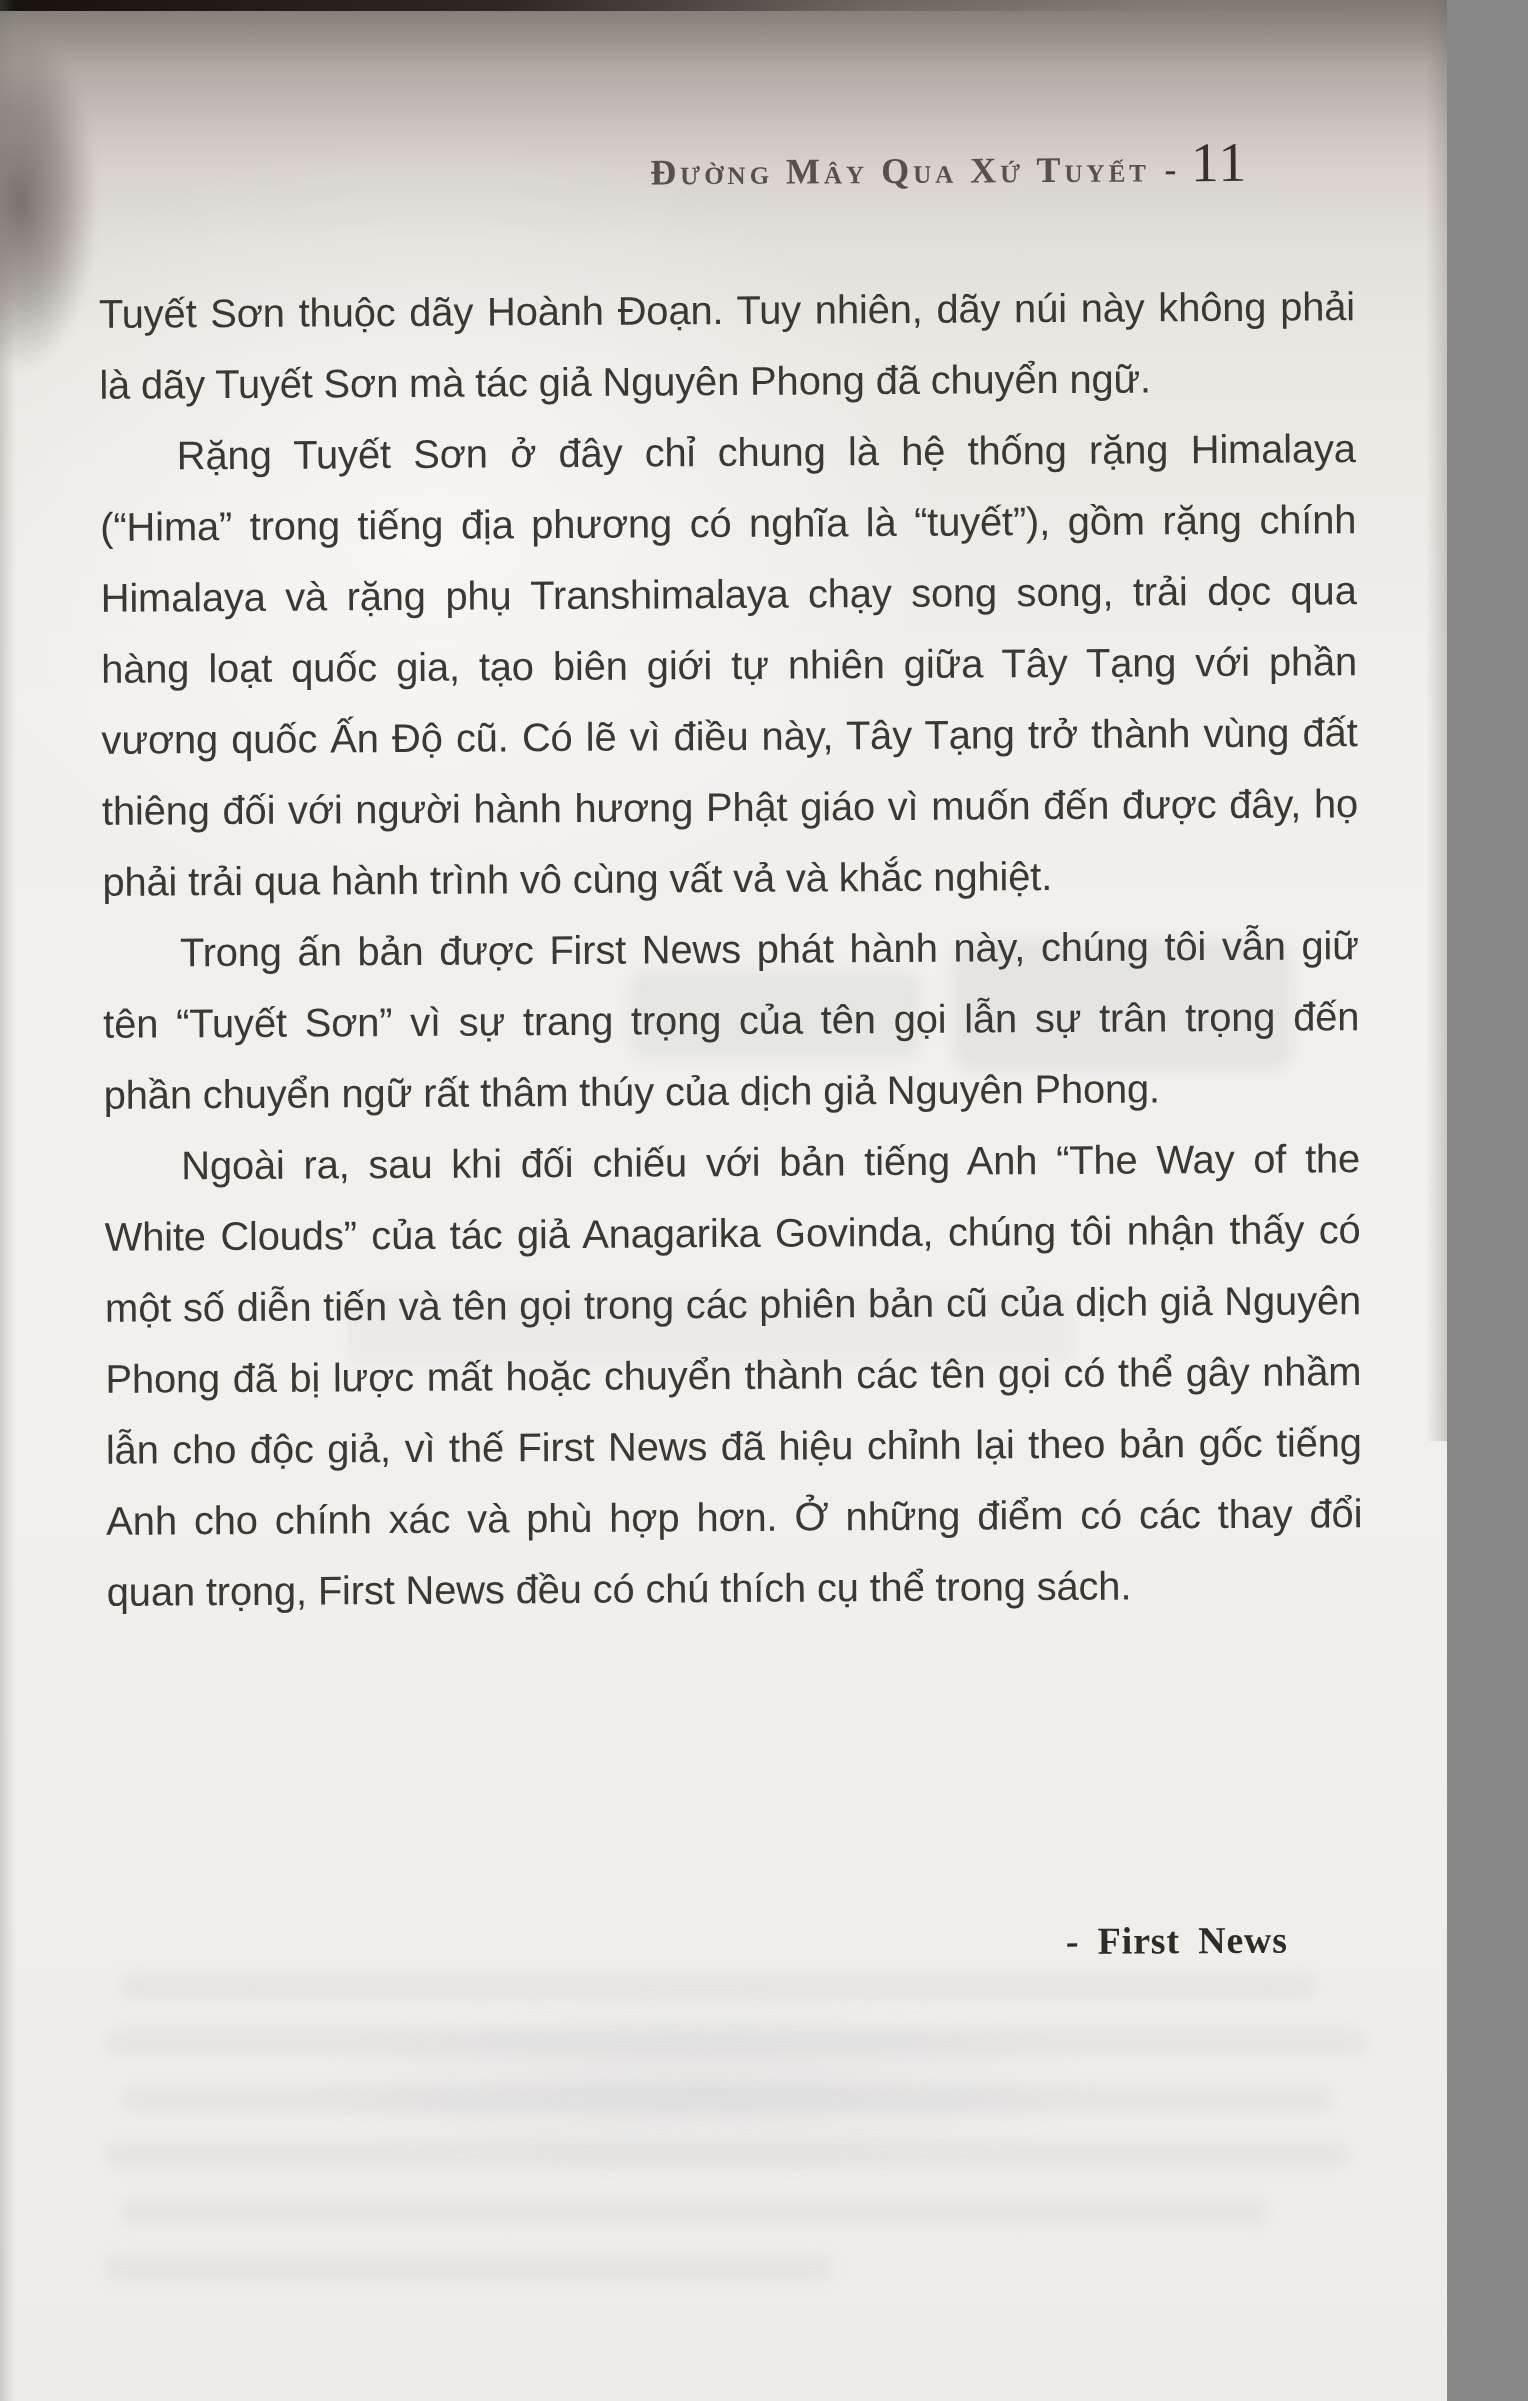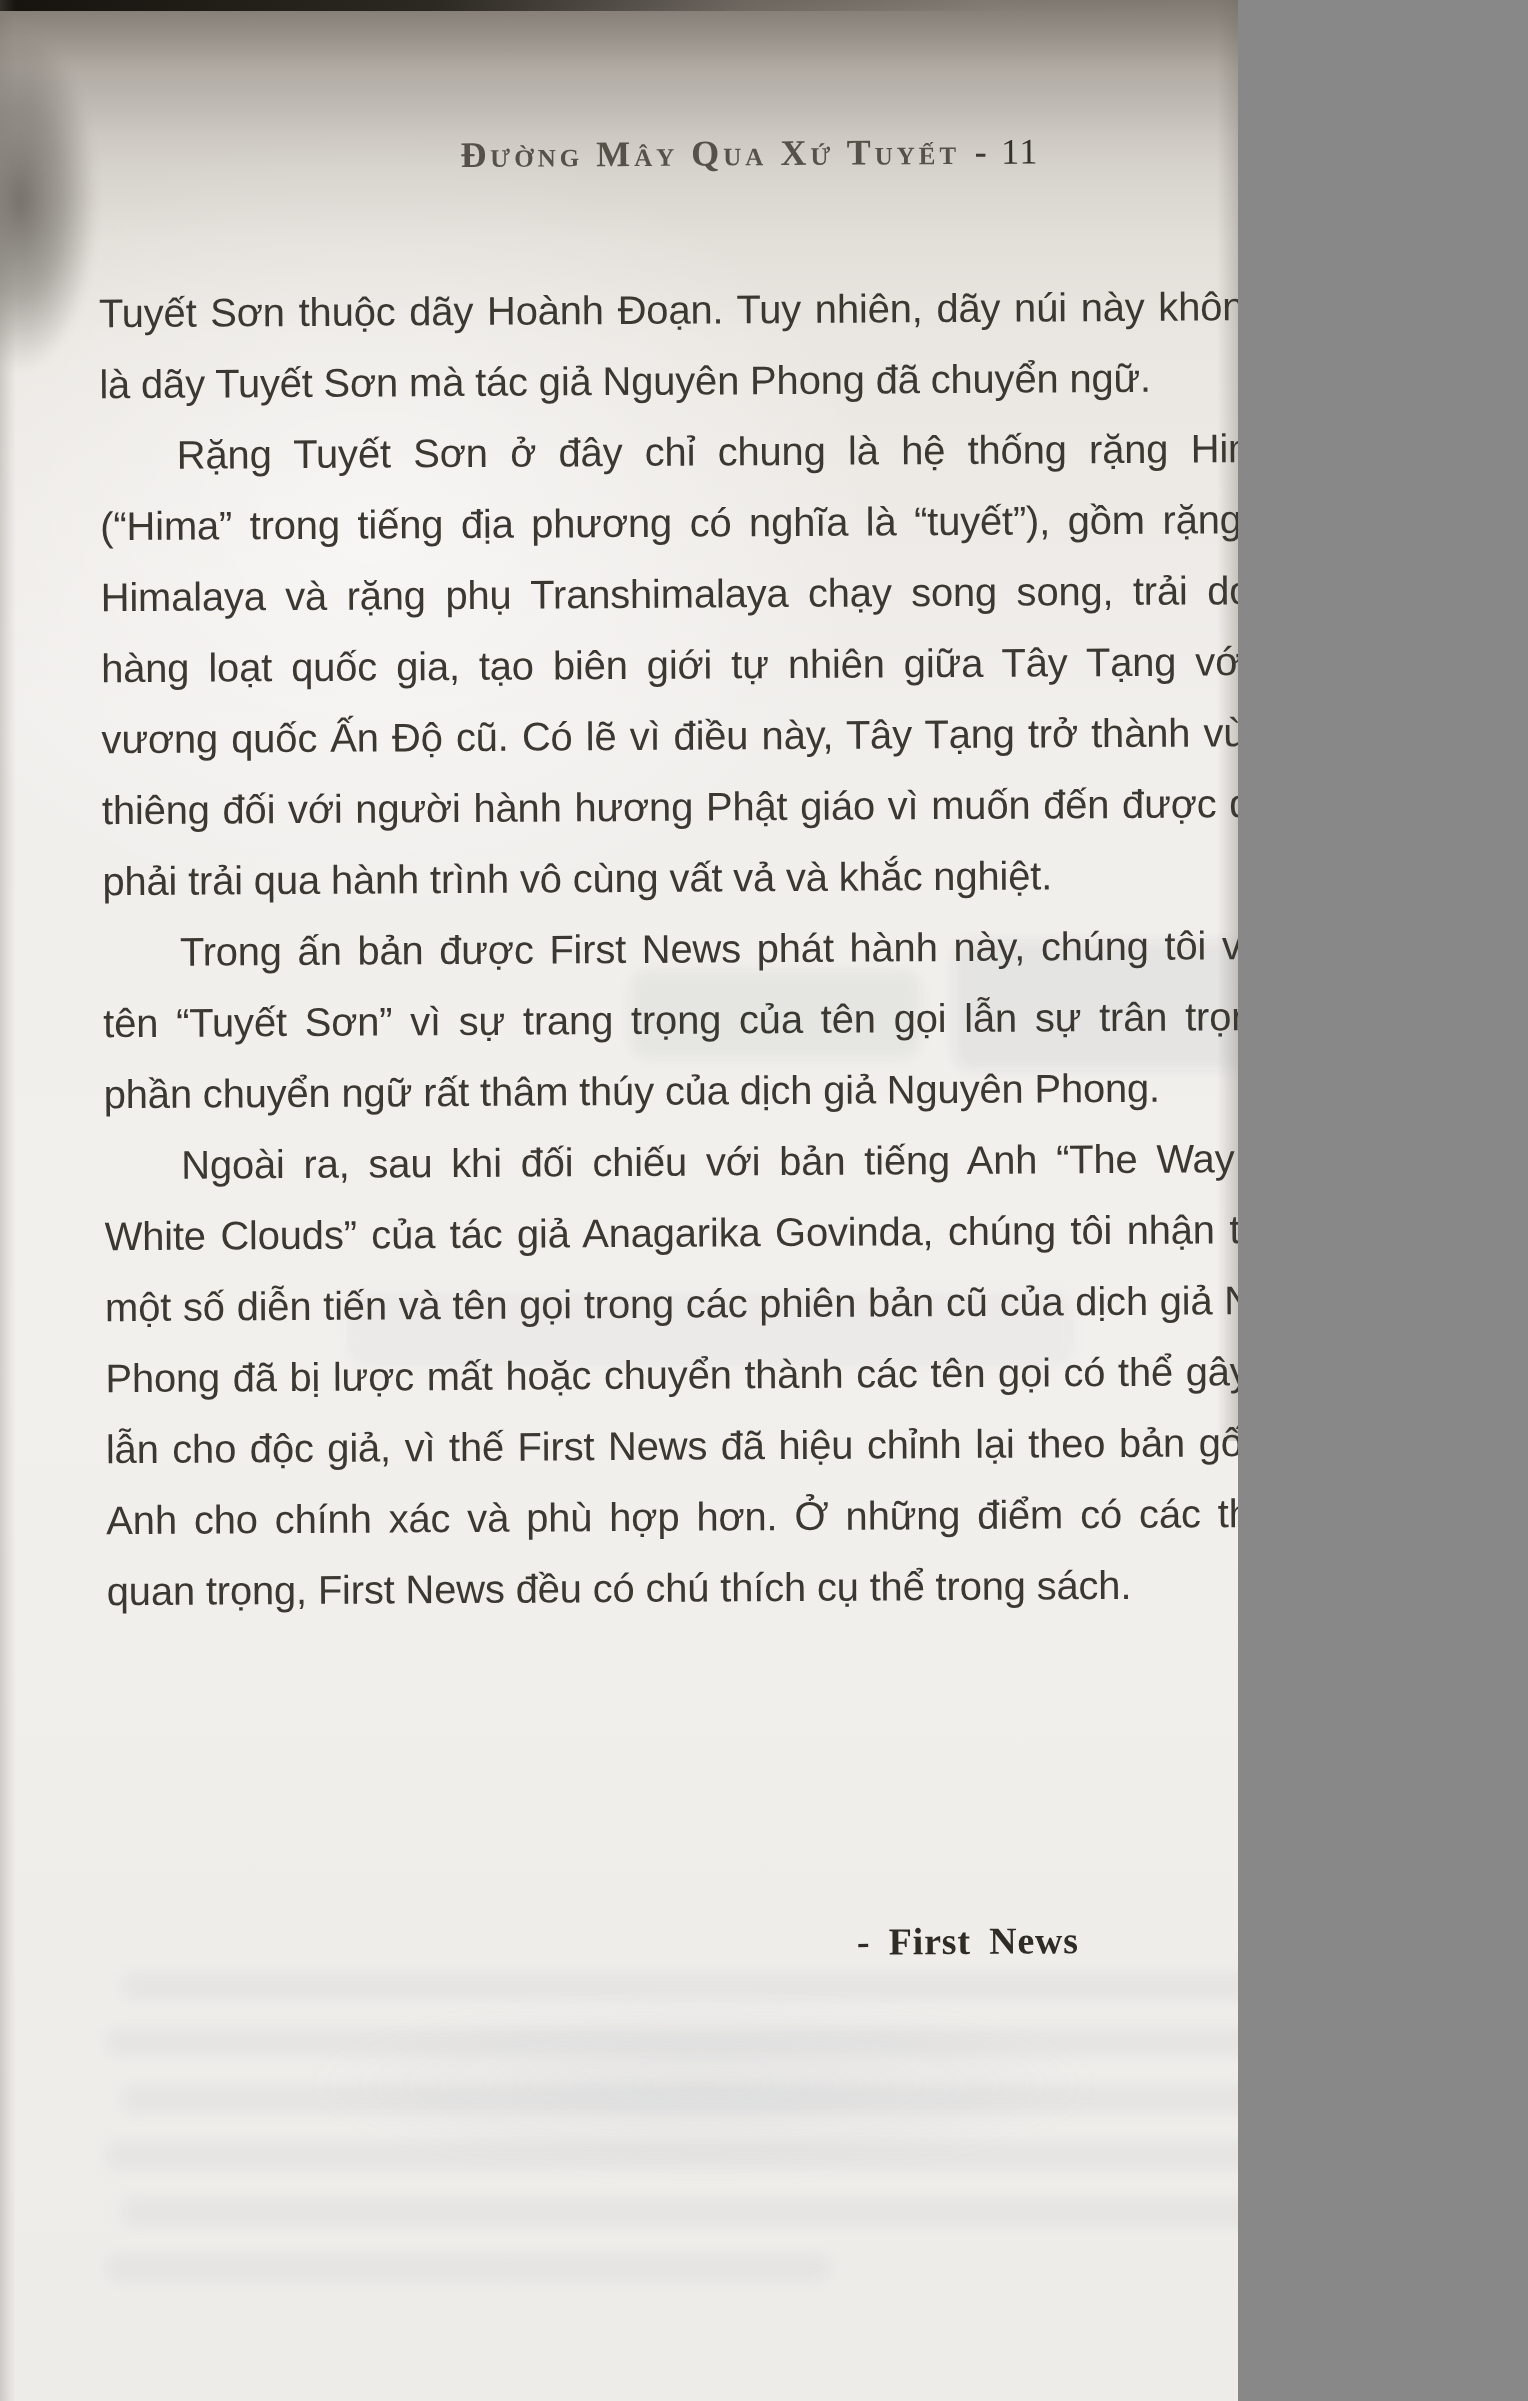--- a/index.html
+++ b/index.html
@@ -1,18 +1,18 @@
 <!DOCTYPE html>
 <html style="font-size:13px"><head>
 <meta charset="utf-8">
 <style>
   html,body{margin:0;padding:0;background:#888;}
   .photo{
     position:relative;
-    width:1238px;height:2401px;
+    width:1447px;height:2401px;
     overflow:hidden;
     background:
       radial-gradient(ellipse 727px 566px at 30% 22%, rgba(255,255,255,0.55), rgba(255,255,255,0) 70%),
       linear-gradient(180deg,
         #a49d95 0px, #c6c1ba 73px, #ddd9d3 170px, #eae7e2 339px,
         #f1efec 727px, #f2f0ed 1374px, #efedea 2020px, #eeece9 2401px);
     font-family:"Liberation Sans", sans-serif;
   }
   
   .edge-top{
@@ -45,21 +45,21 @@
     position:absolute;top:133px;right:200px;
     display:flex;align-items:baseline;gap:14.5px;
     color:#56524a;
     font-family:"Liberation Serif", serif;
   }
   .rh-title{
     font-variant:small-caps;
     font-size:36px;letter-spacing:4px;font-weight:600;
   }
   .rh-sep{font-size:36px;font-weight:700;color:#3e3a33;}
-  .rh-num{font-size:36px;font-weight:400;color:#34302a;letter-spacing:1.6px;}
+  .rh-num{font-size:56px;font-weight:400;color:#34302a;letter-spacing:1.6px;}
   .body-text{
     position:absolute;top:275px;left:97px;width:1256px;
     font-size:40px;line-height:71px;
     color:#3b3831;
     text-align:justify;
     letter-spacing:-0.2px;
   }
   .body-text p{margin:0;}
   .p1{margin-bottom:31px;}
   .p2{margin-bottom:40px;}

